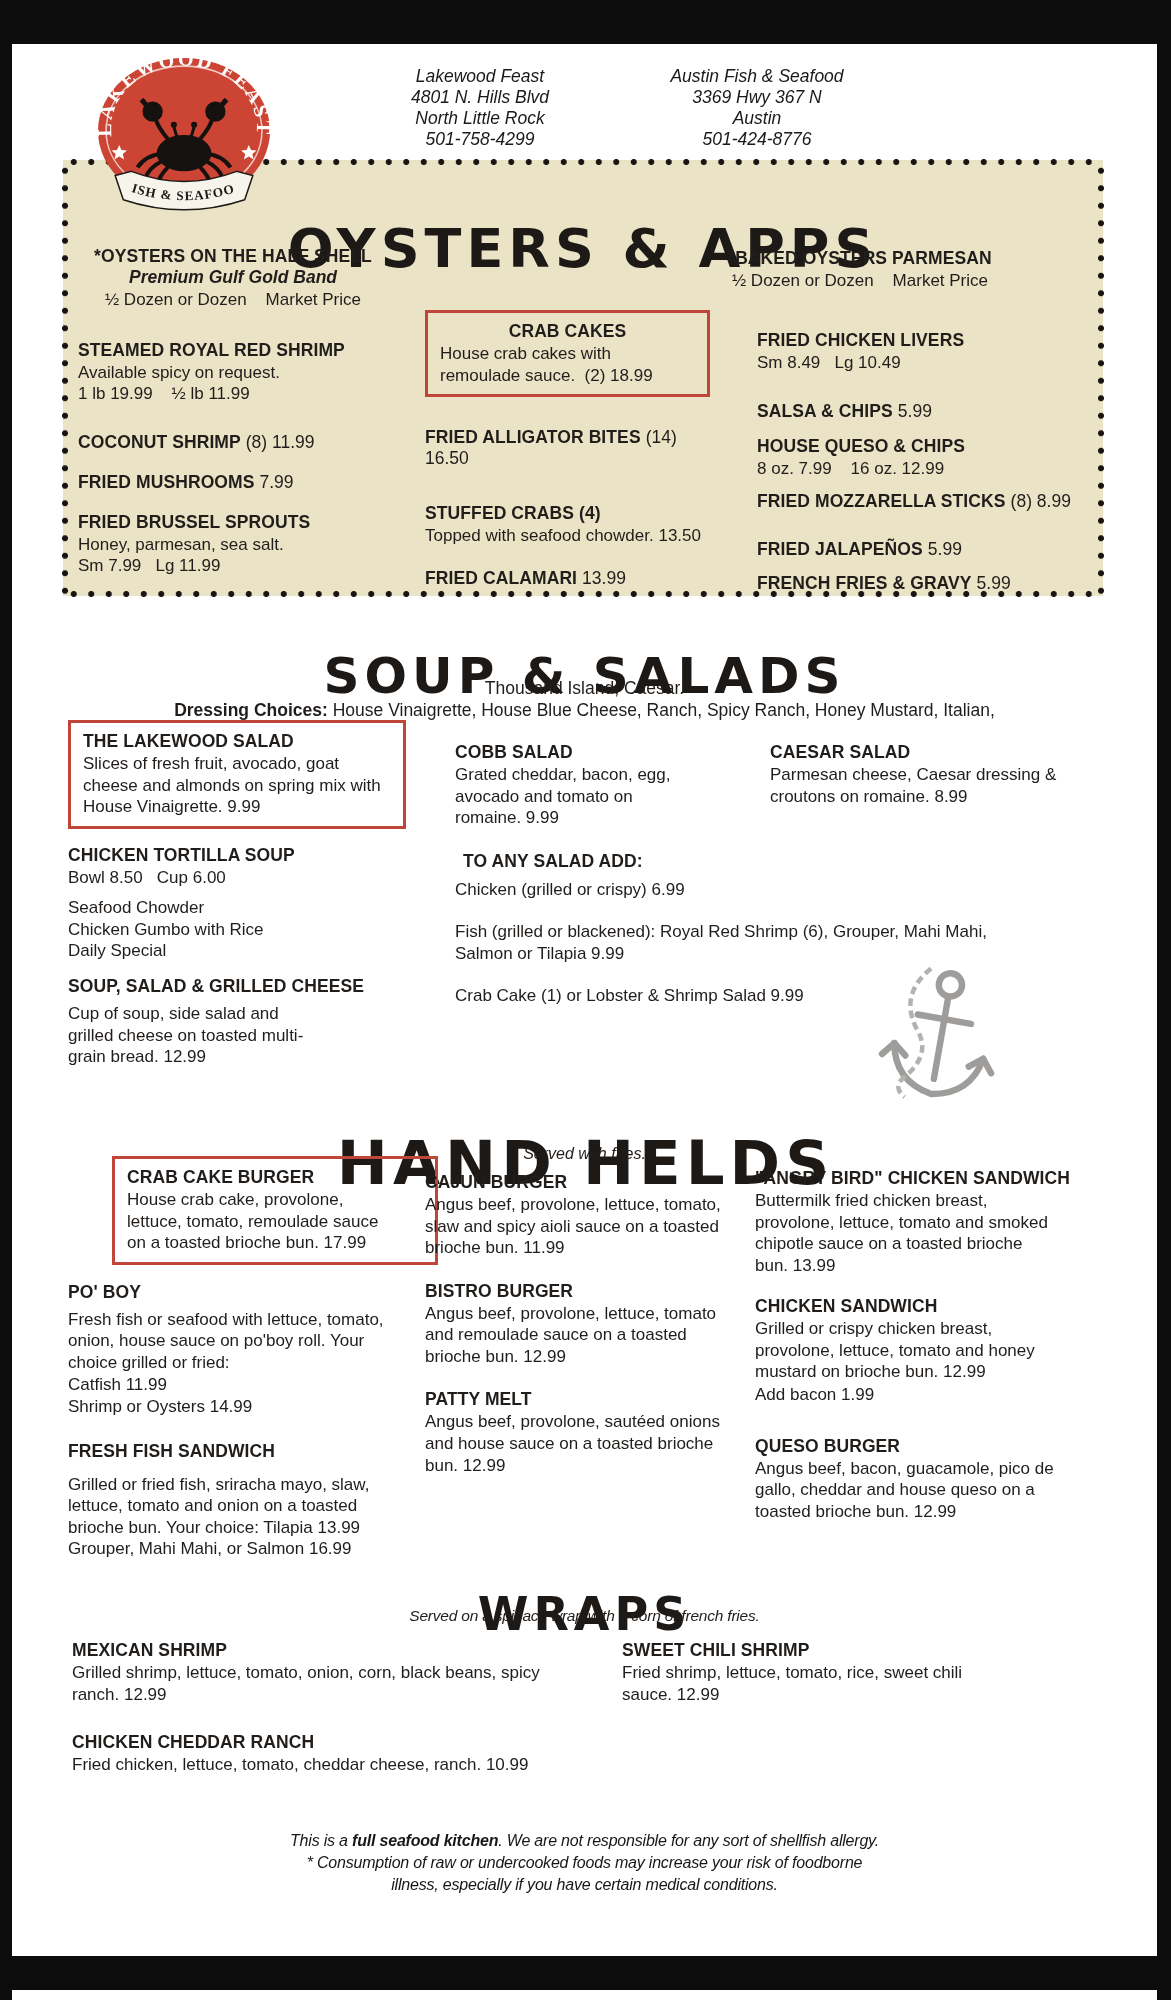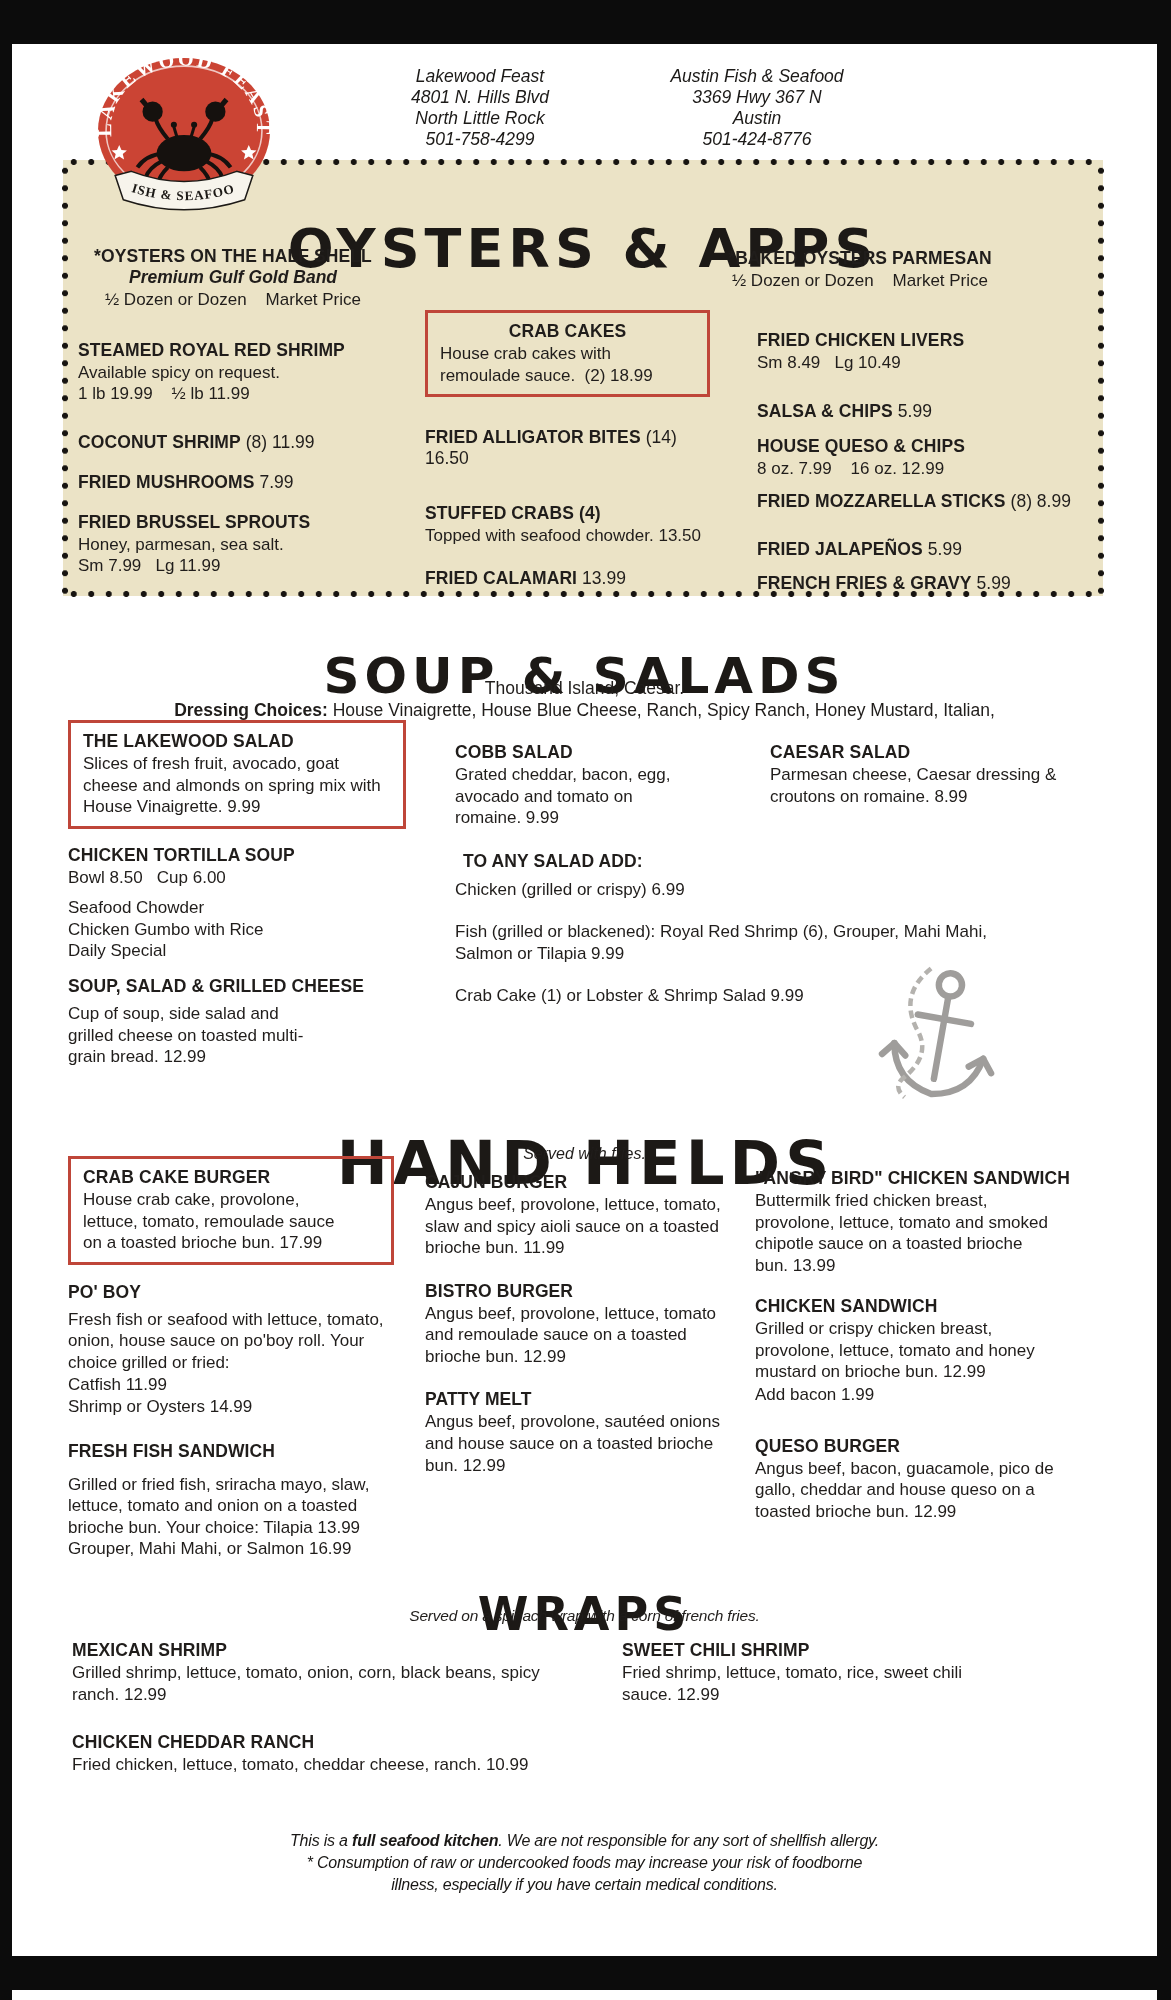--- a/index.html
+++ b/index.html
@@ -239,21 +239,21 @@
           <path d="M85,66 L93,76 M85,66 L75,74"></path>
         </g>
         <path d="M33,4 Q12,28 30,52 Q46,70 26,92 Q20,100 30,106" stroke="#a8a5a1" stroke-width="3.5" fill="none" stroke-dasharray="6 3.5"></path>
       </svg>
     </div>
 
     <h1 class="stitle hh-title">HAND HELDS</h1>
     <div class="hh-sub">Served with fries.</div>
 
     <div class="col" style="left:56px;top:1112px;width:345px;">
-      <div class="rbox item" style="margin-bottom:17px;width:296px;">
+      <div class="rbox item" style="margin-bottom:17px;width:296px;margin-left:44px;">
         <div class="iname">CRAB CAKE BURGER</div>
         <div class="idesc" style="max-width:262px;">House crab cake, provolone, lettuce, tomato, remoulade sauce on a toasted brioche bun. 17.99</div>
       </div>
       <div class="item" style="margin-bottom:23px;">
         <div class="iname">PO' BOY</div>
         <div class="idesc" style="margin-top:6px;">Fresh fish or seafood with lettuce, tomato, onion, house sauce on po'boy roll. Your choice grilled or fried:</div>
         <div class="idesc">Catfish 11.99<br>Shrimp or Oysters 14.99</div>
       </div>
       <div class="item">
         <div class="iname">FRESH FISH SANDWICH</div>

